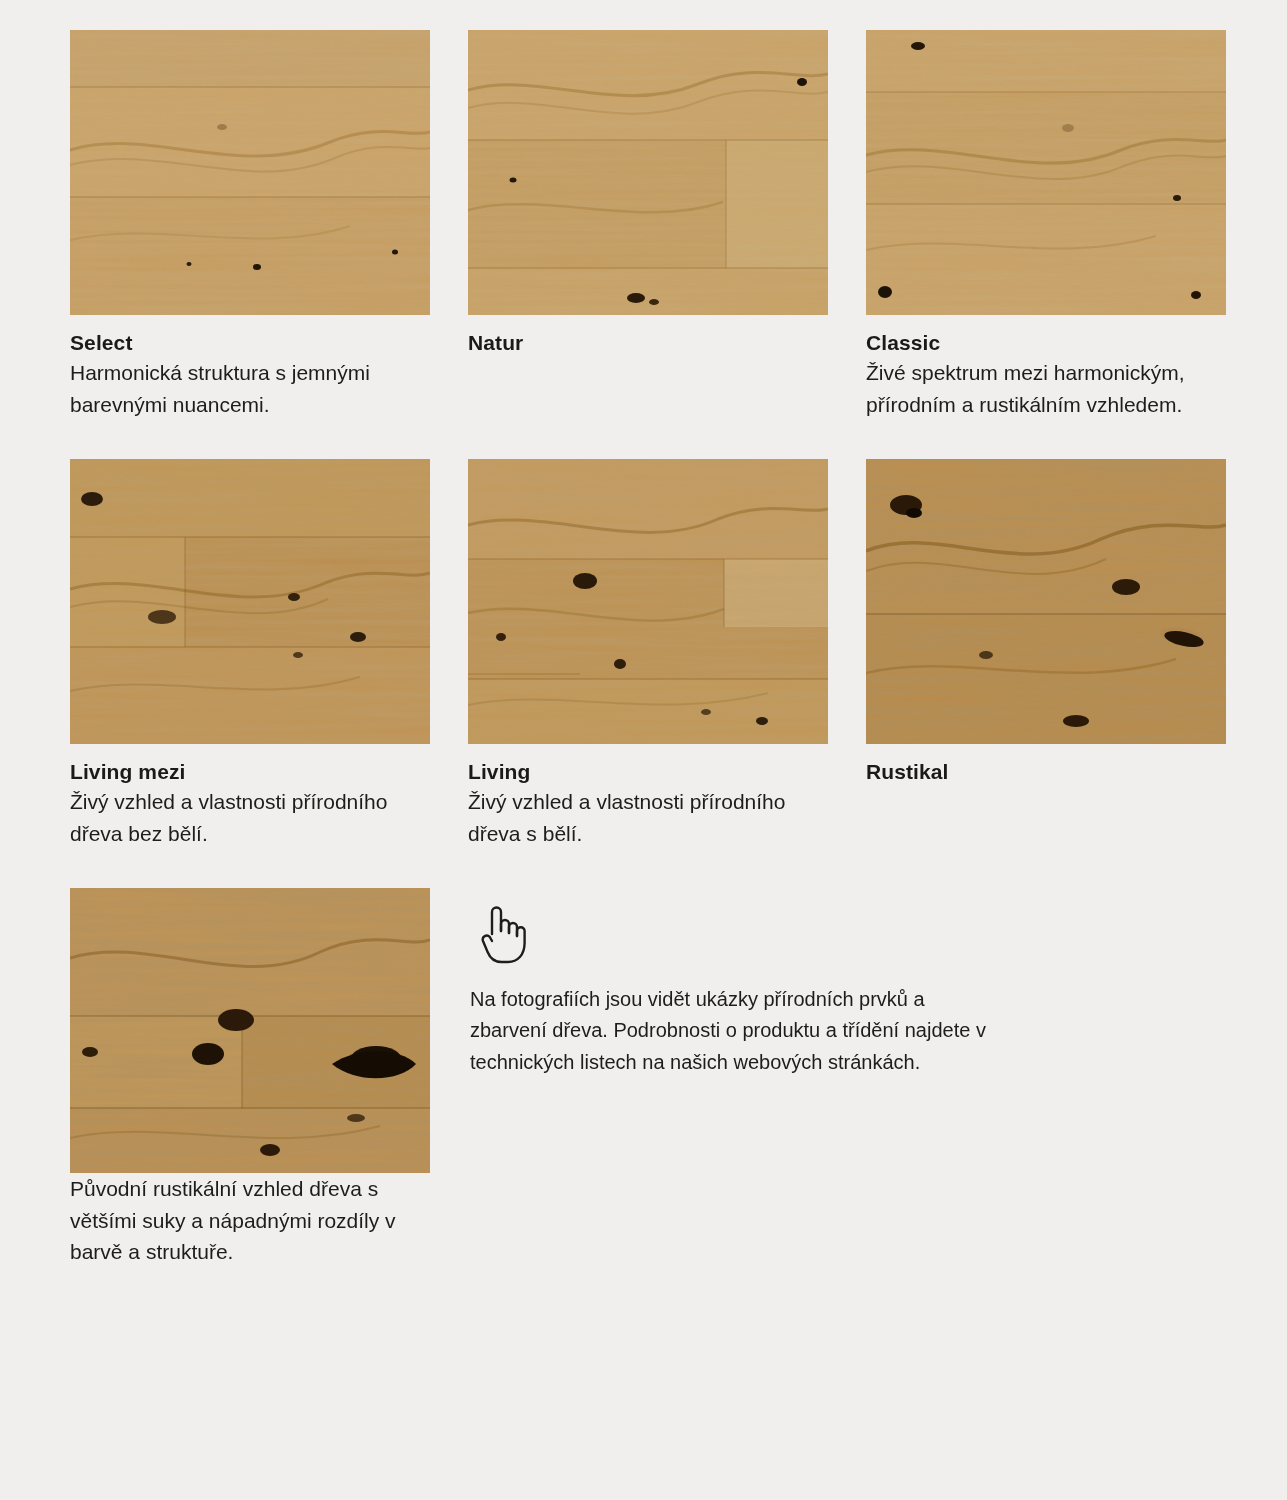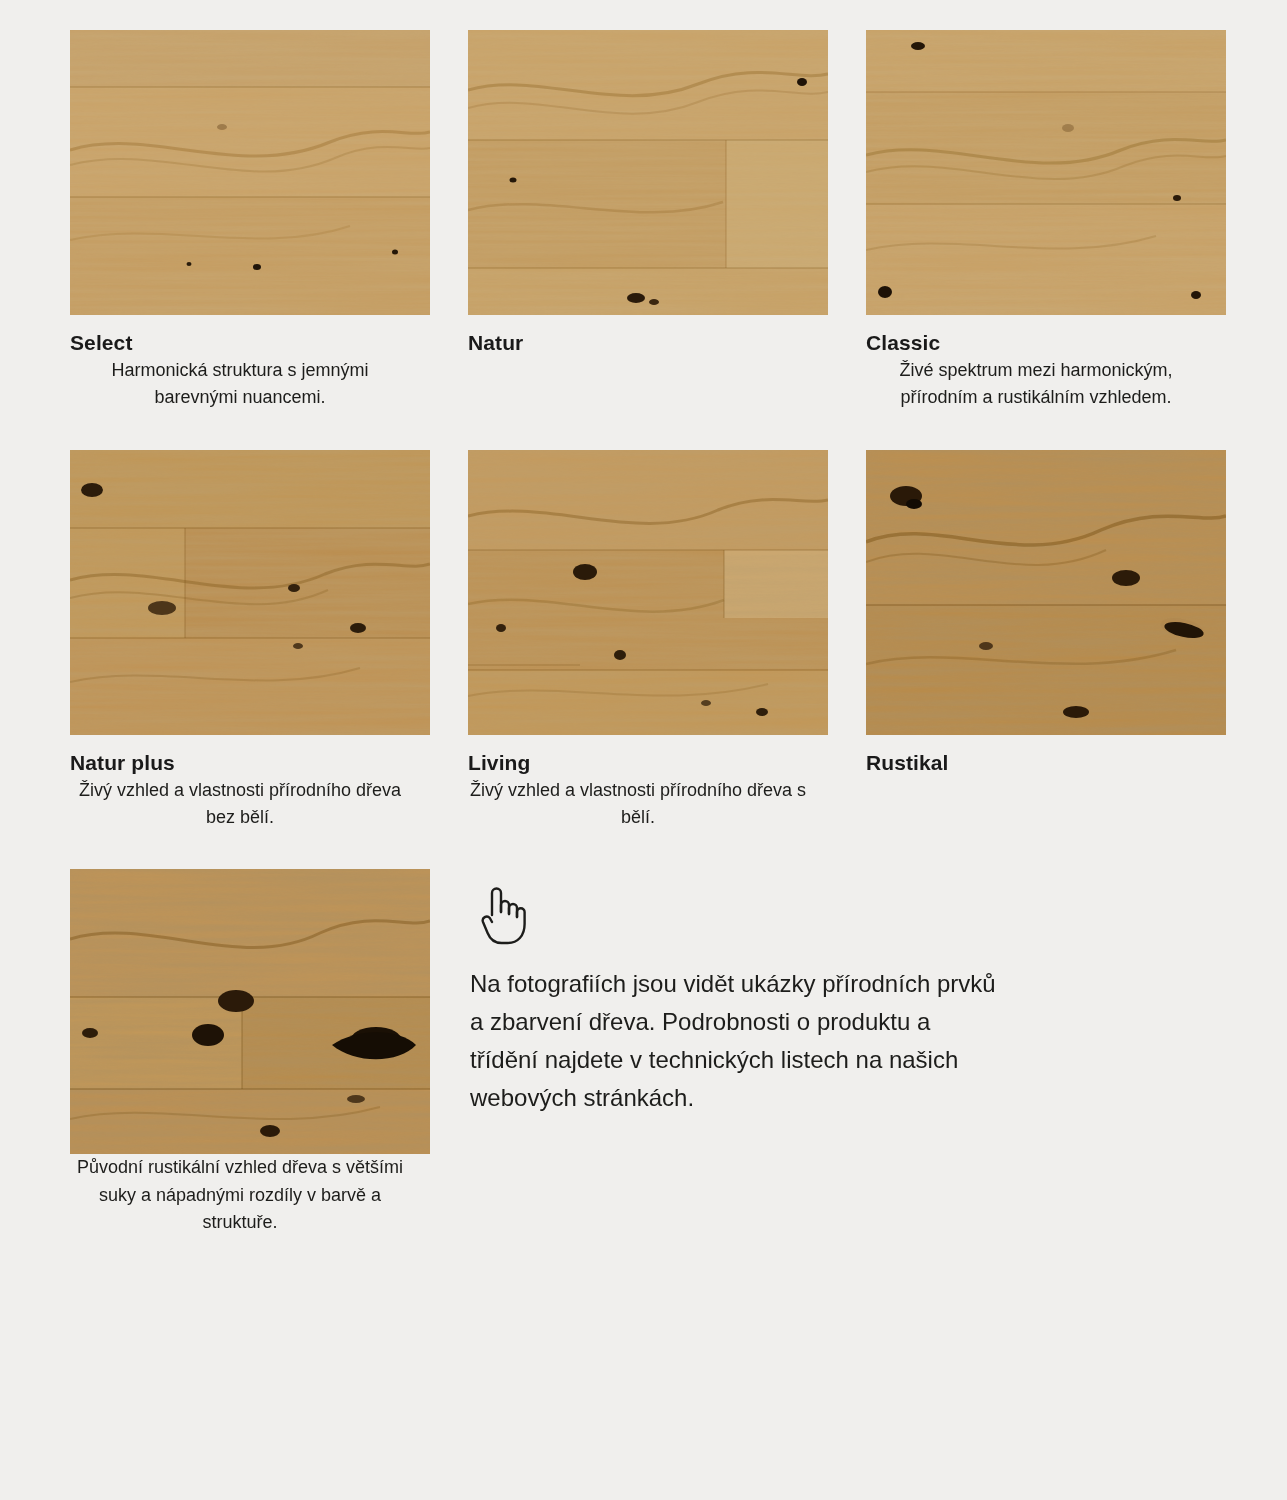--- a/index.html
+++ b/index.html
@@ -44,42 +44,41 @@
   }
 
   .card-title {
     font-size: 21px;
     font-weight: bold;
     margin: 16px 0 2px 0;
     letter-spacing: 0.1px;
   }
 
   .card-desc {
-    font-size: 18px;
+    font-size: 21px;
     line-height: 1.52;
     font-weight: 400;
     color: #1d1d1b;
     max-width: 340px;
-    text-align: center;
   }
 
   .note-block {
     grid-column: 2 / span 2;
     margin-top: 10px;
     padding-left: 2px;
   }
 
   .hand-icon {
     width: 60px;
     height: 70px;
     margin-bottom: 16px;
   }
 
   .note-text {
-    font-size: 24px;
+    font-size: 20px;
     line-height: 1.58;
     color: #1d1d1b;
     max-width: 530px;
   }
 </style>
 </head>
 <body>
 
 <div class="page">
 
@@ -198,21 +197,21 @@
           <line x1="0" y1="78" x2="360" y2="78" stroke="#7d5519" stroke-opacity="0.35" stroke-width="1.5"></line>
           <line x1="0" y1="188" x2="360" y2="188" stroke="#7d5519" stroke-opacity="0.35" stroke-width="1.5"></line>
           <line x1="115" y1="78" x2="115" y2="188" stroke="#7d5519" stroke-opacity="0.3" stroke-width="1.5"></line>
           <ellipse cx="22" cy="40" rx="11" ry="7" fill="#2c1c0b"></ellipse>
           <ellipse cx="92" cy="158" rx="14" ry="7" fill="#38250e" fill-opacity="0.85"></ellipse>
           <ellipse cx="224" cy="138" rx="6" ry="4" fill="#33210d"></ellipse>
           <ellipse cx="228" cy="196" rx="5" ry="3" fill="#33210d" fill-opacity="0.8"></ellipse>
           <ellipse cx="288" cy="178" rx="8" ry="5" fill="#2b1c0b"></ellipse>
         </svg>
       </div>
-      <div class="card-title">Natur plus</div>
+      <div class="card-title">Living mezi</div>
       <div class="card-desc">Živý vzhled a vlastnosti přírodního dřeva bez bělí.</div>
     </div>
 
     <div class="cell">
       <div class="swatch">
         <svg viewBox="0 0 360 285" width="360" height="285" preserveAspectRatio="none">
           <rect x="0" y="0" width="360" height="100" fill="#c49a5e"></rect>
           <rect x="0" y="100" width="360" height="120" fill="#bd9153"></rect>
           <rect x="0" y="220" width="360" height="65" fill="#c29757"></rect>
           <rect x="256" y="100" width="104" height="68" fill="#cca870"></rect>

